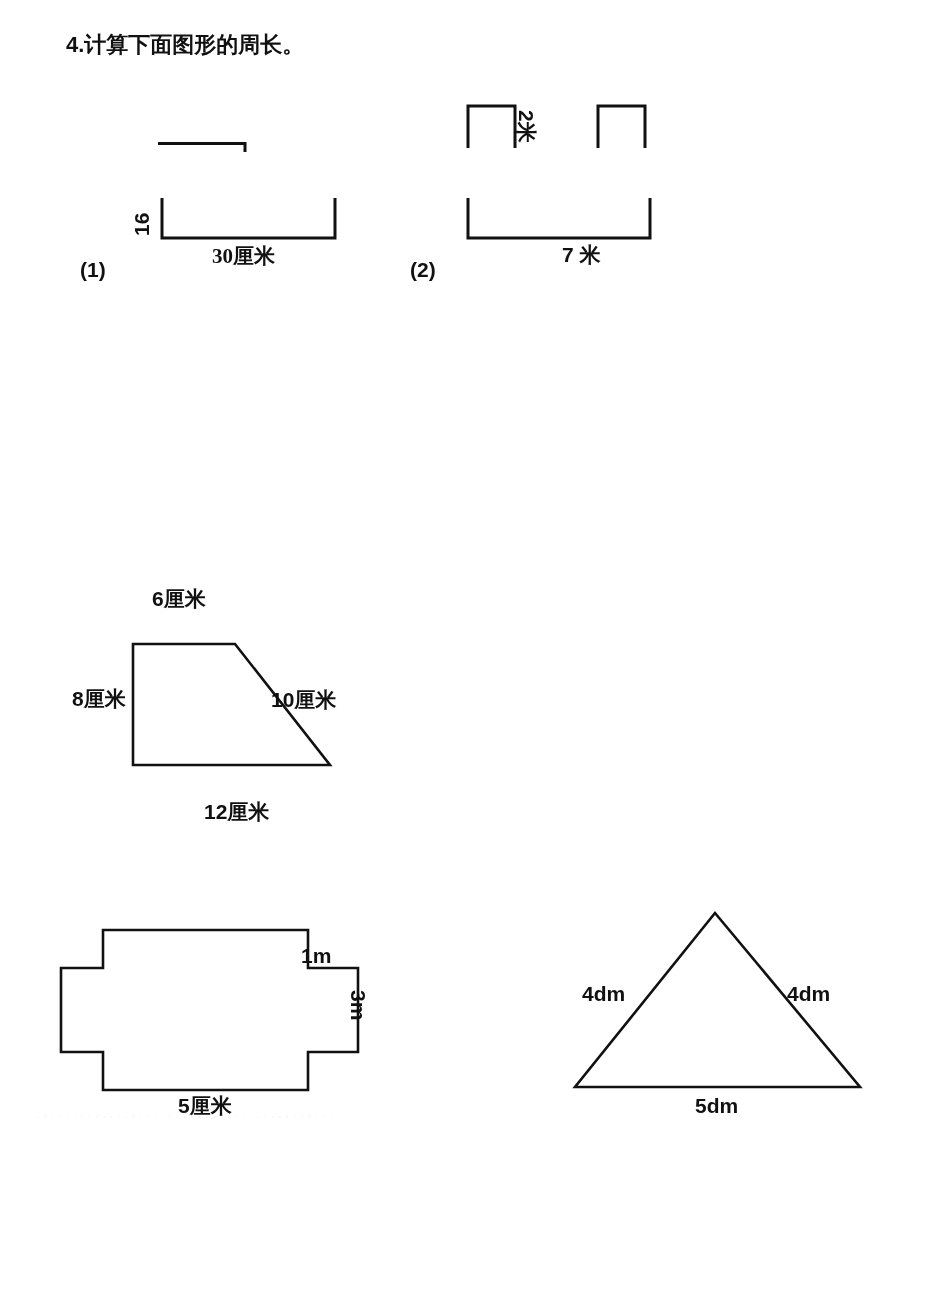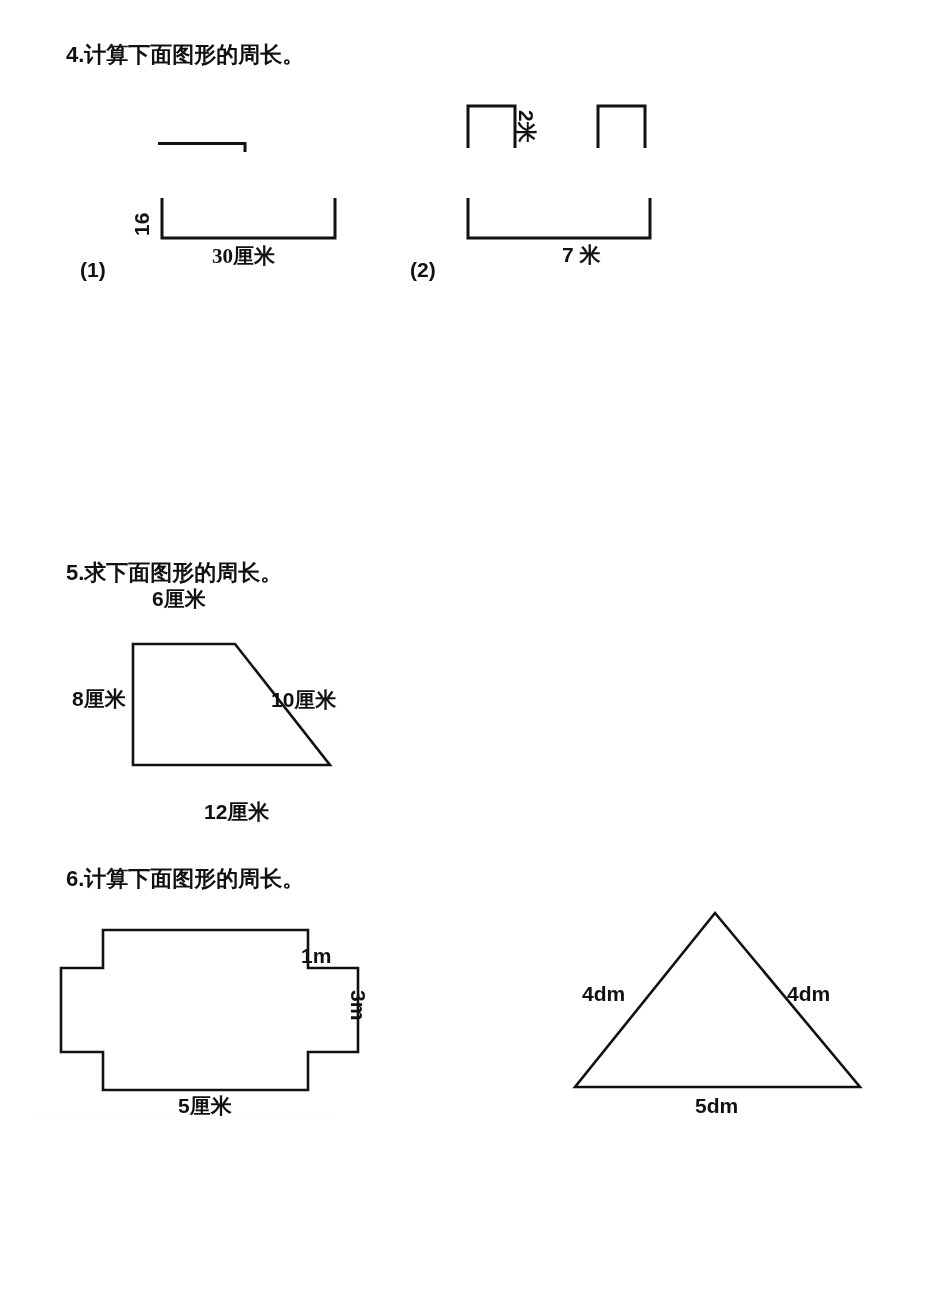--- a/index.html
+++ b/index.html
@@ -83,21 +83,21 @@
     white-space: nowrap;
     letter-spacing: 3px;
     user-select: none;
   }
 </style>
 </head>
 <body>
 
 <div class="page">
 
-  <div class="qtitle" style="left:66px; top:40px;">4.计算下面图形的周长。</div>
+  <div class="qtitle" style="left:66px; top:30px;">4.计算下面图形的周长。</div>
 
   <svg class="fig" style="left:150px; top:130px; width:110px; height:26px;" viewBox="0 0 110 26">
     <polyline points="8,13.5 95,13.5 95,22" stroke-width="3"></polyline>
   </svg>
 
   <svg class="fig" style="left:155px; top:190px; width:195px; height:60px;" viewBox="0 0 195 60">
     <polyline points="7,8 7,48 180,48 180,8" stroke-width="3"></polyline>
   </svg>
 
   <div class="clipbox" style="left:128px; top:190px; width:26px; height:48px;">
@@ -121,35 +121,33 @@
   </div>
 
   <svg class="fig" style="left:460px; top:190px; width:205px; height:60px;" viewBox="0 0 205 60">
     <polyline points="8,8 8,48 190,48 190,8" stroke-width="3"></polyline>
   </svg>
 
   <div class="lbl" style="left:531px; top:241px;margin-left:31px;">7 米</div>
 
   <div class="fignum" style="left:410px; top:258px;">(2)</div>
 
-  <div class="qtitle" style="left:66px; top:558px;">5.求下面图形的周长。</div>
 
   <svg class="fig" style="left:125px; top:638px; width:215px; height:140px;" viewBox="0 0 215 140">
     <polygon points="8,6 110,6 205,127 8,127" stroke-width="2.6"></polygon>
   </svg>
 
   <div class="lbl" style="left:152px; top:585px;">6厘米</div>
 
   <div class="lbl" style="left:72px; top:685px;">8厘米</div>
 
   <div class="lbl" style="left:271px; top:686px;text-align:right;">10厘米</div>
 
   <div class="lbl" style="left:204px; top:772px;margin-top:26px;">12厘米</div>
 
-  <div class="qtitle" style="left:66px; top:864px;">6.计算下面图形的周长。</div>
 
   <svg class="fig" style="left:55px; top:920px; width:310px; height:180px;" viewBox="0 0 310 180">
     <polygon points="48,10 253,10 253,48 303,48 303,132 253,132 253,170 48,170 48,132 6,132 6,48 48,48" stroke-width="2.6"></polygon>
   </svg>
 
   <div class="lbl" style="left:301px; top:944px;">1m</div>
 
   <div class="rot-cw" style="left:370px; top:990px;">3m</div>
 
   <div class="lbl" style="left:178px; top:1092px;text-align:center;">5厘米</div>

